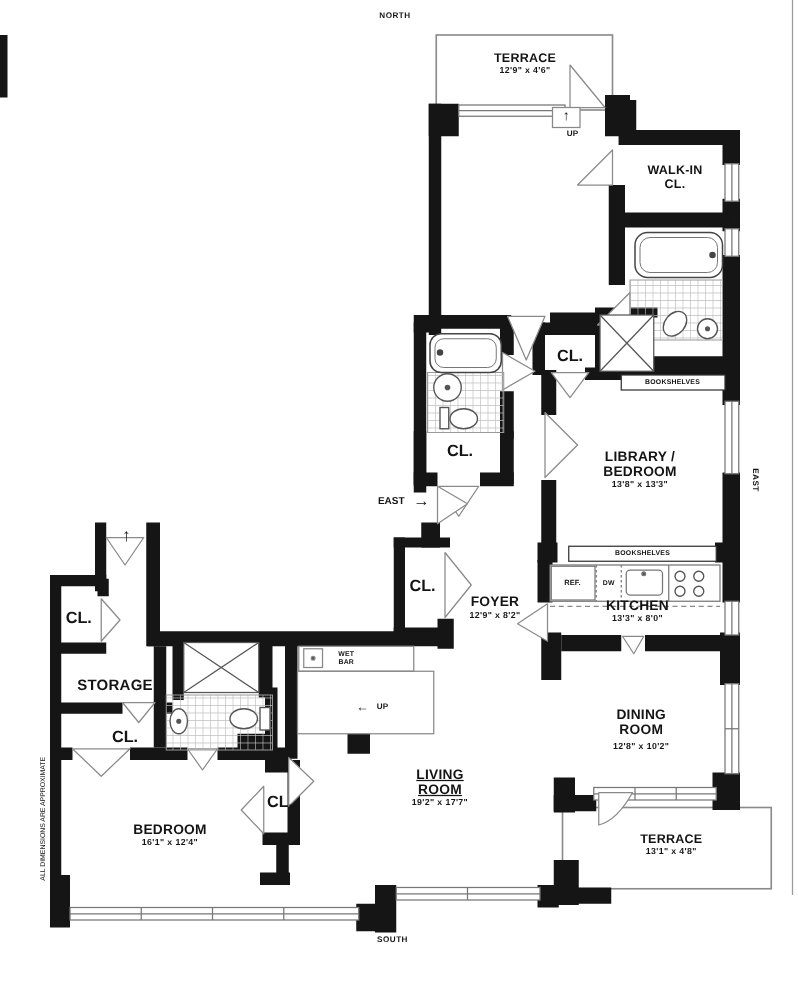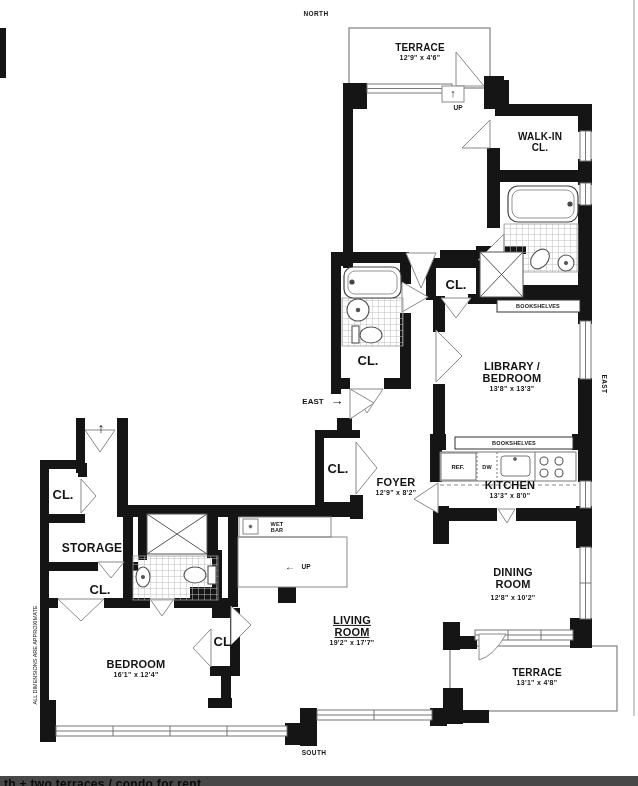--- a/index.html
+++ b/index.html
@@ -330,17 +330,14 @@
 <div class="lb" style="left:306px;top:566px;font-size:6.5px;font-weight:bold;">UP</div>
 
 <div class="lb arrow" style="left:101px;top:428px;font-size:14px;">↑</div>
 
 <div class="lb tiny" style="left:538px;top:306px;">BOOKSHELVES</div>
 <div class="lb tiny" style="left:514px;top:443px;">BOOKSHELVES</div>
 
 <div class="lb" style="left:458px;top:467px;font-size:6px;font-weight:bold;">REF.</div>
 <div class="lb tiny" style="left:487px;top:467px;">DW</div>
 
-<div class="caption">
-  <span>th + two terraces / condo for rent</span>
-</div>
 
 </div>
 
 </body></html>

